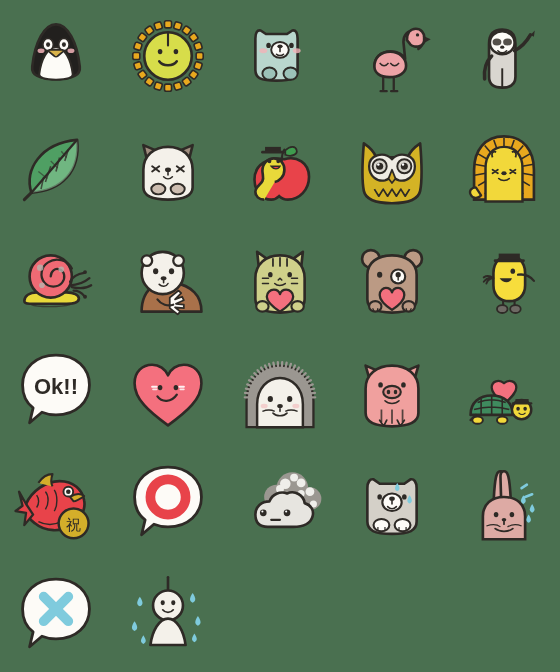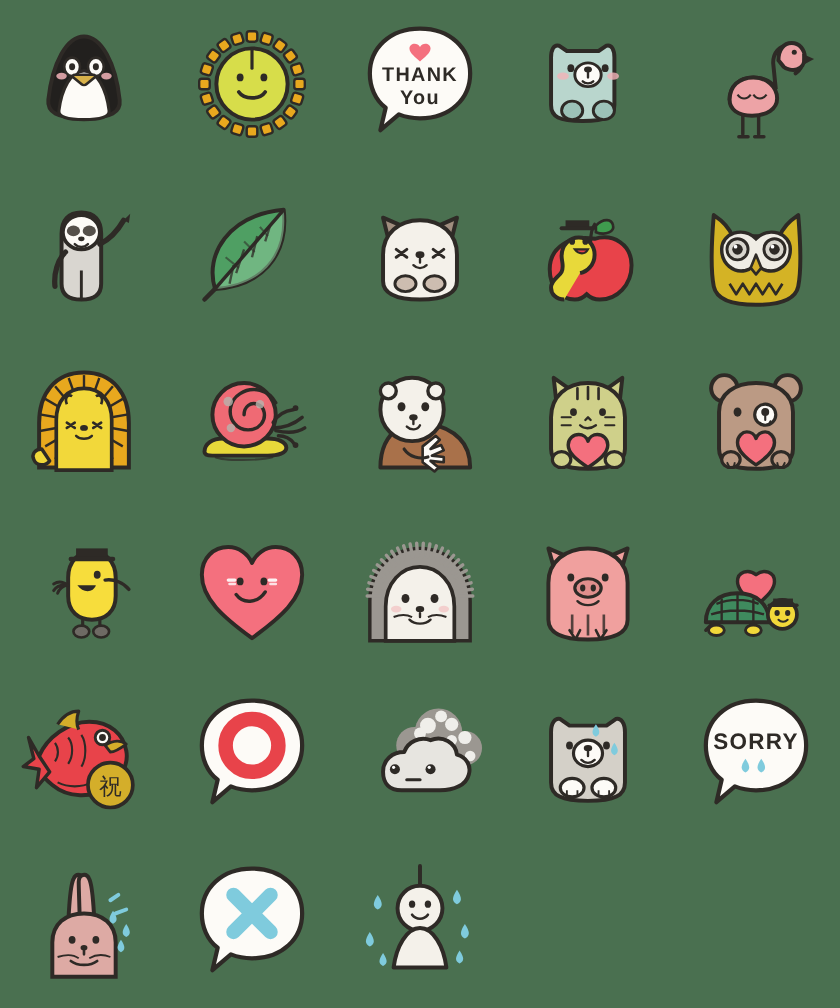--- a/index.html
+++ b/index.html
@@ -76,31 +76,20 @@
           <ellipse cx="41" cy="45" rx="2.6" ry="2.9899999999999998" fill="#2e2a26"></ellipse>
           <ellipse cx="59" cy="45" rx="2.6" ry="2.9899999999999998" fill="#2e2a26"></ellipse>
           <path d="M40 56c4 6 16 6 20 0" stroke="#2e2a26" stroke-width="2.8" fill="none" stroke-linecap="round"></path>
         </svg>
       </div>
       <span class="cap">Smiling sun</span>
     </div>
     <div class="cell">
       <div class="art">
         <svg viewBox="0 0 100 100" xmlns="http://www.w3.org/2000/svg">
-          <path d="M50 8c23 0 38 15 38 34 0 19-15 34-38 34-6 0-11-1-16-3l-14 12 4-17C16 62 12 52 12 42 12 23 27 8 50 8z" fill="#fdfbf7" stroke="#2e2a26" stroke-width="3.2" stroke-linejoin="round"></path>
-          <path d="M50 22c2-4 8-3 8 1 0 4-5 7-8 10-3-3-8-6-8-10 0-4 6-5 8-1z" fill="#f4707e"></path>
-          <text x="50" y="48" text-anchor="middle" font-family="Liberation Sans, sans-serif" font-size="15" font-weight="bold" fill="#2e2a26" letter-spacing="1">THANK</text>
-          <text x="50" y="65" text-anchor="middle" font-family="Liberation Sans, sans-serif" font-size="15" font-weight="bold" fill="#2e2a26" letter-spacing="1">You</text>
-        </svg>
-      </div>
-      <span class="cap">Thank You bubble</span>
-    </div>
-    <div class="cell">
-      <div class="art">
-        <svg viewBox="0 0 100 100" xmlns="http://www.w3.org/2000/svg">
           <path d="M22 30c0-6 2-10 6-9l6 4h24l6-4c4-1 6 3 6 9v36c0 9-6 12-24 12s-24-3-24-12z" fill="#b9d6cd" stroke="#2e2a26" stroke-width="3" stroke-linejoin="round"></path>
           <ellipse cx="50" cy="43" rx="10" ry="9" fill="#fdfbf7" stroke="#2e2a26" stroke-width="2.2"></ellipse>
           <ellipse cx="37" cy="38" rx="2.6" ry="2.9899999999999998" fill="#2e2a26"></ellipse>
           <ellipse cx="63" cy="38" rx="2.6" ry="2.9899999999999998" fill="#2e2a26"></ellipse>
           <ellipse cx="50" cy="39" rx="3" ry="2.2" fill="#2e2a26"></ellipse>
           <path d="M50 41v4M46 48c2 2 6 2 8 0" stroke="#2e2a26" stroke-width="1.8" fill="none" stroke-linecap="round"></path>
           <ellipse cx="31" cy="44" rx="4.5" ry="2.8" fill="#f2b3b8" opacity=".8"></ellipse>
           <ellipse cx="69" cy="44" rx="4.5" ry="2.8" fill="#f2b3b8" opacity=".8"></ellipse>
           <ellipse cx="38" cy="70" rx="8" ry="7" fill="#9cc2b8" stroke="#2e2a26" stroke-width="2.2"></ellipse>
           <ellipse cx="62" cy="70" rx="8" ry="7" fill="#9cc2b8" stroke="#2e2a26" stroke-width="2.2"></ellipse>
@@ -311,20 +300,29 @@
           <ellipse cx="60" cy="40" rx="2.6" ry="2.9899999999999998" fill="#2e2a26"></ellipse>
           <path d="M66 44c7-1 14 2 18 7" stroke="#2e2a26" stroke-width="2.6" fill="none" stroke-linecap="round"></path>
           <path d="M45 48c4 6 12 6 14 0z" fill="#2e2a26"></path>
           <path d="M38 48c-4-3-8-3-11-1M38 48c-5-1-9 1-11 4M38 48c-4 0-7 3-8 6" stroke="#2e2a26" stroke-width="2.2" fill="none" stroke-linecap="round"></path>
           <path d="M49 74v6M62 74v6" stroke="#2e2a26" stroke-width="2.4"></path>
           <ellipse cx="48" cy="83" rx="6" ry="4.5" fill="#6e6a64" stroke="#2e2a26" stroke-width="2"></ellipse>
           <ellipse cx="63" cy="83" rx="6" ry="4.5" fill="#6e6a64" stroke="#2e2a26" stroke-width="2"></ellipse>
         </svg>
       </div>
       <span class="cap">Chick in top hat</span>
+    </div>
+    <div class="cell">
+      <div class="art">
+        <svg viewBox="0 0 100 100" xmlns="http://www.w3.org/2000/svg">
+          <path d="M50 8c23 0 38 15 38 34 0 19-15 34-38 34-6 0-11-1-16-3l-14 12 4-17C16 62 12 52 12 42 12 23 27 8 50 8z" fill="#fdfbf7" stroke="#2e2a26" stroke-width="3.2" stroke-linejoin="round"></path>
+          <text x="50" y="52" text-anchor="middle" font-family="Liberation Sans, sans-serif" font-size="25" font-weight="bold" fill="#2e2a26">Ok!!</text>
+        </svg>
+      </div>
+      <span class="cap">OK bubble</span>
     </div>
     <div class="cell">
       <div class="art">
         <svg viewBox="0 0 100 100" xmlns="http://www.w3.org/2000/svg">
           <path d="M50 88C28 72 12 58 12 40 12 27 21 19 32 19c8 0 15 5 18 12 3-7 10-12 18-12 11 0 20 8 20 21 0 18-16 32-38 48z" fill="#f4707e" stroke="#2e2a26" stroke-width="3" stroke-linejoin="round"></path>
           <ellipse cx="41" cy="45" rx="2.6" ry="2.9899999999999998" fill="#2e2a26"></ellipse>
           <ellipse cx="59" cy="45" rx="2.6" ry="2.9899999999999998" fill="#2e2a26"></ellipse>
           <path d="M38 55c5 7 16 7 22-2" stroke="#2e2a26" stroke-width="2.6" fill="none" stroke-linecap="round"></path>
           <path d="M32 44h5M63 44h5" stroke="#ffffff" stroke-width="2.4" stroke-linecap="round" opacity=".9"></path>
           <path d="M33 47h4M64 47h4" stroke="#ffffff" stroke-width="2" stroke-linecap="round" opacity=".8"></path>
@@ -474,31 +472,20 @@
           <ellipse cx="38" cy="74" rx="9" ry="7" fill="#fdfbf7" stroke="#2e2a26" stroke-width="2.4"></ellipse>
           <ellipse cx="62" cy="74" rx="9" ry="7" fill="#fdfbf7" stroke="#2e2a26" stroke-width="2.4"></ellipse>
           <path d="M34 76v4M42 76v4M58 76v4M66 76v4" stroke="#2e2a26" stroke-width="1.4"></path>
         </svg>
       </div>
       <span class="cap">Sweating dog</span>
     </div>
     <div class="cell">
       <div class="art">
         <svg viewBox="0 0 100 100" xmlns="http://www.w3.org/2000/svg">
-          <path d="M50 8c23 0 38 15 38 34 0 19-15 34-38 34-6 0-11-1-16-3l-14 12 4-17C16 62 12 52 12 42 12 23 27 8 50 8z" fill="#fdfbf7" stroke="#2e2a26" stroke-width="3.2" stroke-linejoin="round"></path>
-          <text x="50" y="45" text-anchor="middle" font-family="Liberation Sans, sans-serif" font-size="17" font-weight="bold" fill="#2e2a26" letter-spacing="1">SORRY</text>
-          <path d="M42 52 c 3.8 5.699999999999999 3.8 8.549999999999999 0 10.45 c -3.8 -1.9 -3.8 -4.75 0 -10.45z" fill="#7fcbdd"></path>
-          <path d="M54 52 c 3.8 5.699999999999999 3.8 8.549999999999999 0 10.45 c -3.8 -1.9 -3.8 -4.75 0 -10.45z" fill="#7fcbdd"></path>
-        </svg>
-      </div>
-      <span class="cap">Sorry bubble</span>
-    </div>
-    <div class="cell">
-      <div class="art">
-        <svg viewBox="0 0 100 100" xmlns="http://www.w3.org/2000/svg">
           <path d="M38 56c0-6 1-34 4-40 2-5 8-4 8 2 0 6-1 32-1 38z" fill="#ddaaa4" stroke="#2e2a26" stroke-width="3" stroke-linejoin="round"></path>
           <path d="M58 56c0-6-1-34-4-40-2-5-8-4-8 2 0 6 1 32 1 38z" fill="#ddaaa4" stroke="#2e2a26" stroke-width="3" stroke-linejoin="round"></path>
           <path d="M26 64c0-14 10-22 24-22s24 8 24 22v26H26z" fill="#ddaaa4" stroke="#2e2a26" stroke-width="3"></path>
           <ellipse cx="41" cy="62" rx="2.6" ry="2.9899999999999998" fill="#2e2a26"></ellipse>
           <ellipse cx="59" cy="62" rx="2.6" ry="2.9899999999999998" fill="#2e2a26"></ellipse>
           <ellipse cx="50" cy="68" rx="2.6" ry="2" fill="#2e2a26"></ellipse>
           <path d="M50 70v3M40 78c5 4 15 4 20 0" stroke="#2e2a26" stroke-width="2" fill="none" stroke-linecap="round"></path>
           <path d="M30 75c6-2 12-2 16 1M54 76c5-3 11-3 16-1" stroke="#2e2a26" stroke-width="1.4" fill="none"></path>
           <path d="M72 40 c 3.6 5.4 3.6 8.1 0 9.9 c -3.6 -1.8 -3.6 -4.5 0 -9.9z" fill="#7fcbdd"></path>
           <path d="M82 50 c 3.6 5.4 3.6 8.1 0 9.9 c -3.6 -1.8 -3.6 -4.5 0 -9.9z" fill="#7fcbdd"></path>

